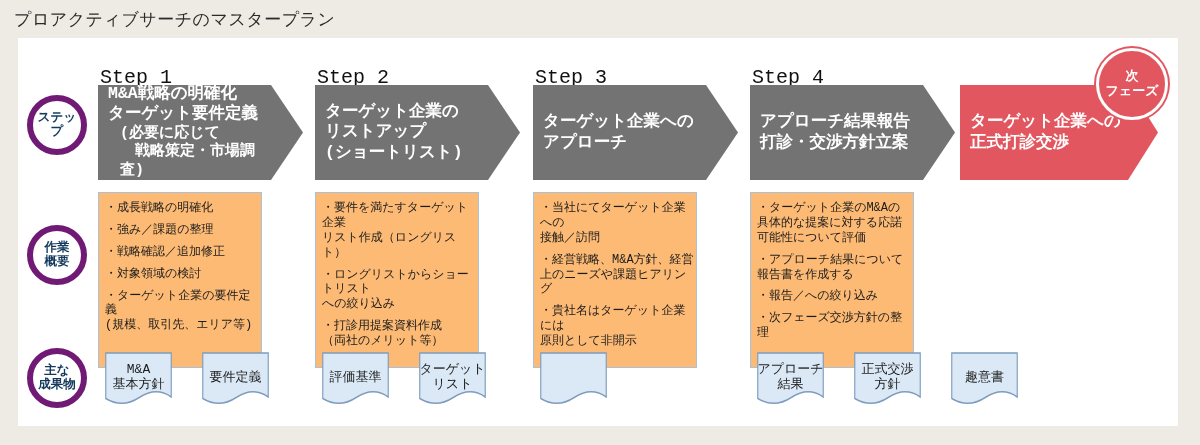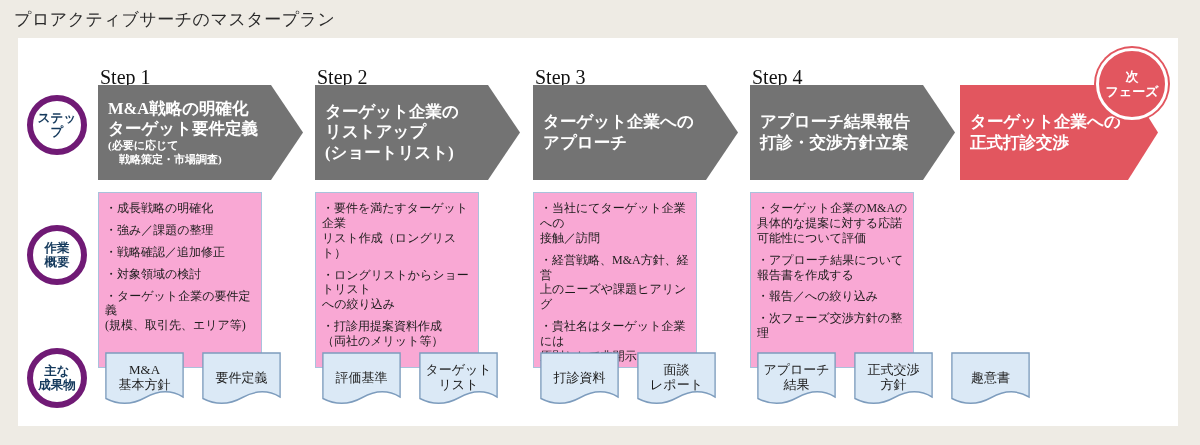--- a/index.html
+++ b/index.html
@@ -1,17 +1,17 @@
 <!DOCTYPE html>
 <html><head>
 <meta charset="utf-8">
 <style>
   html,body{margin:0;padding:0;}
   .stage{position:relative;width:1200px;height:445px;background:#eeebe4;
-    font-family:Liberation Serif, serif;overflow:hidden;}
+    font-family:Liberation Mono, monospace;overflow:hidden;}
   .title{position:absolute;left:14px;top:8px;font-size:17px;color:#2a2a2a;letter-spacing:.5px;}
   .panel{position:absolute;left:18px;top:38px;width:1160px;height:388px;background:#ffffff;}
 
   .rowlabel{position:absolute;width:60px;height:60px;border:6px solid #701a75;border-radius:50%;
     background:#fff;color:#14395c;font-weight:bold;font-size:12.5px;line-height:1.12;
     display:flex;align-items:center;justify-content:center;text-align:center;
     white-space:pre-line;box-sizing:border-box;z-index:3;}
   .rl-step{left:27px;top:95px;}
   .rl-work{left:27px;top:225px;}
   .rl-deliv{left:27px;top:348px;}
@@ -19,27 +19,27 @@
   .step{position:absolute;top:0;width:204px;height:445px;}
   .s1{left:98px;} .s2{left:315px;} .s3{left:533px;} .s4{left:750px;}
 
   .step-header{position:absolute;left:2px;top:54px;font-size:20px;color:#111;margin-top:12px;}
 
   .arrow{position:absolute;left:0;top:85px;width:205px;height:95px;background:#737373;color:#fff;
     clip-path:polygon(0 0,173px 0,100% 50%,173px 100%,0 100%);}
   .arrow-inner{height:100%;box-sizing:border-box;padding:6px 30px 6px 10px;
     display:flex;flex-direction:column;justify-content:center;}
   .arrow-main{font-size:16.5px;font-weight:bold;line-height:1.22;white-space:pre-line;}
-  .arrow-sub{font-size:11px;font-weight:bold;line-height:1.25;white-space:pre-line;}
-
-  .workbox{position:absolute;left:0;top:192px;width:164px;height:176px;background:#f9a8d4;
+  .arrow-sub{font-size:15px;font-weight:bold;line-height:1.25;white-space:pre-line;margin-left:12px;}
+
+  .workbox{position:absolute;left:0;top:192px;width:164px;height:176px;background:#fdba74;
     border:1.5px solid #a9c2dc;box-sizing:border-box;padding:8px 2px 0 6px;}
   .bullet{font-size:12px;color:#1c1c1c;line-height:1.24;white-space:pre-line;margin-bottom:7px;}
 
-  .doc{position:absolute;top:352px;width:67px;height:62px;z-index:2;padding-left:12px;}
+  .doc{position:absolute;top:352px;width:67px;height:62px;z-index:2;}
   .d1{left:7px;} .d2{left:104px;} .d3{left:201px;}
   .doc svg{position:absolute;left:0;top:0;width:100%;height:100%;}
   .doc-label{position:absolute;left:0;right:0;top:4px;bottom:14px;display:flex;align-items:center;
     justify-content:center;text-align:center;font-size:13px;color:#1c1c1c;line-height:1.15;
     white-space:pre-line;}
 
   .red-arrow{position:absolute;left:960px;top:85px;width:198px;height:95px;background:#e2565f;
     color:#fff;clip-path:polygon(0 0,168px 0,100% 50%,168px 100%,0 100%);z-index:1;}
   .red-arrow .arrow-inner{padding:6px 26px 6px 10px;}
 
@@ -139,28 +139,20 @@
  接触／訪問</div>
       <div class="bullet">・経営戦略、M&amp;A方針、経営
  上のニーズや課題ヒアリング</div>
       <div class="bullet">・貴社名はターゲット企業には
  原則として非開示</div>
     </div>
     <div class="doc d1">
       <svg viewBox="0 0 88 62" preserveAspectRatio="none">
         <path d="M1,1 H87 V45 C74,38 60,38 45,45.5 C30,53 15,53 1,46.5 Z" fill="#dbe9f6" stroke="#7d9cbd" stroke-width="1.5"></path>
       </svg>
-      <div class="doc-label">打診資料</div>
-    </div>
-    <div class="doc d2">
-      <svg viewBox="0 0 88 62" preserveAspectRatio="none">
-        <path d="M1,1 H87 V45 C74,38 60,38 45,45.5 C30,53 15,53 1,46.5 Z" fill="#dbe9f6" stroke="#7d9cbd" stroke-width="1.5"></path>
-      </svg>
-      <div class="doc-label">面談
-レポート</div>
     </div>
   </div>
 
   <div class="step s4">
     <div class="step-header">Step 4</div>
     <div class="arrow">
       <div class="arrow-inner">
         <div class="arrow-main">アプローチ結果報告
 打診・交渉方針立案</div>
       </div>

